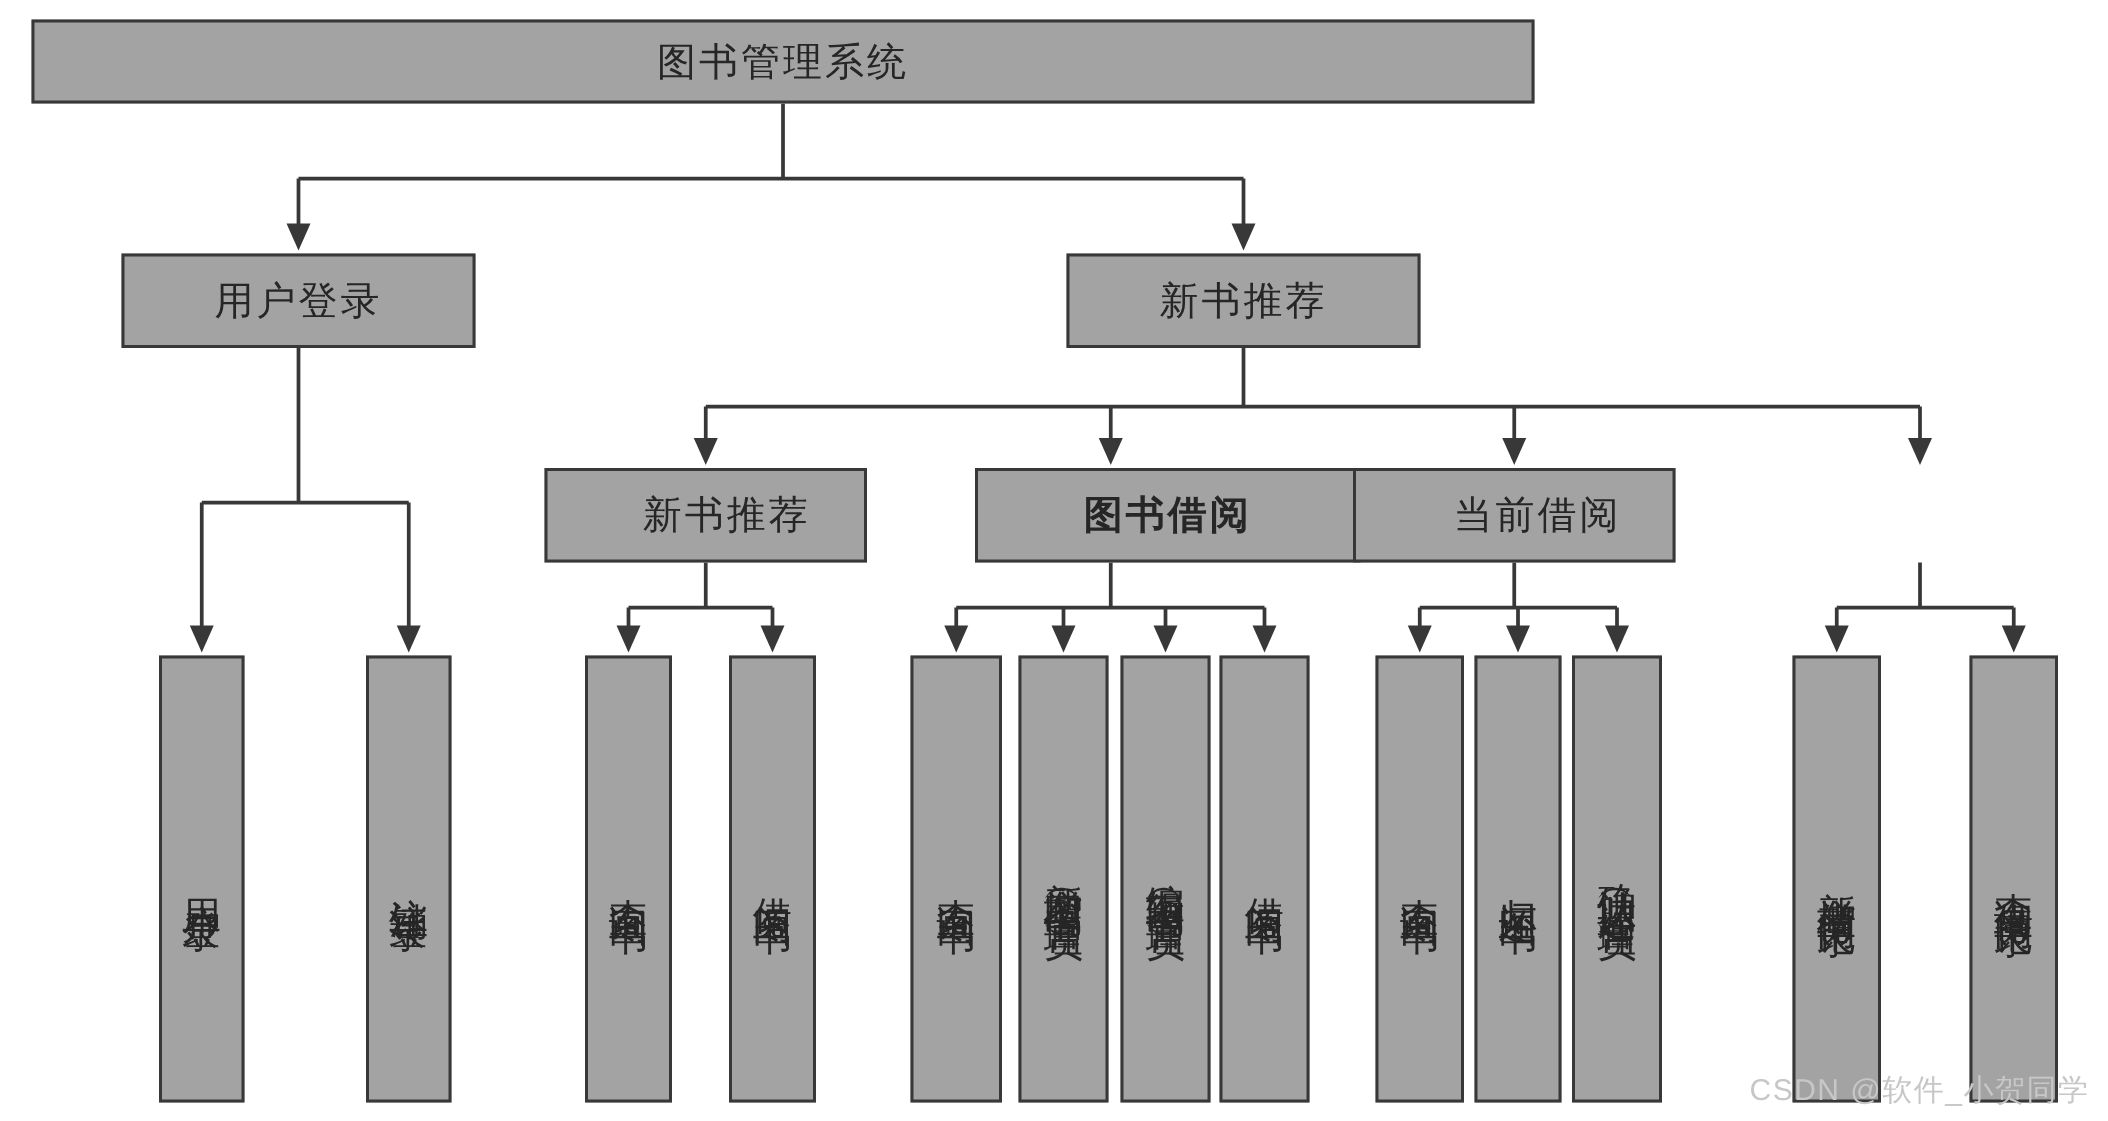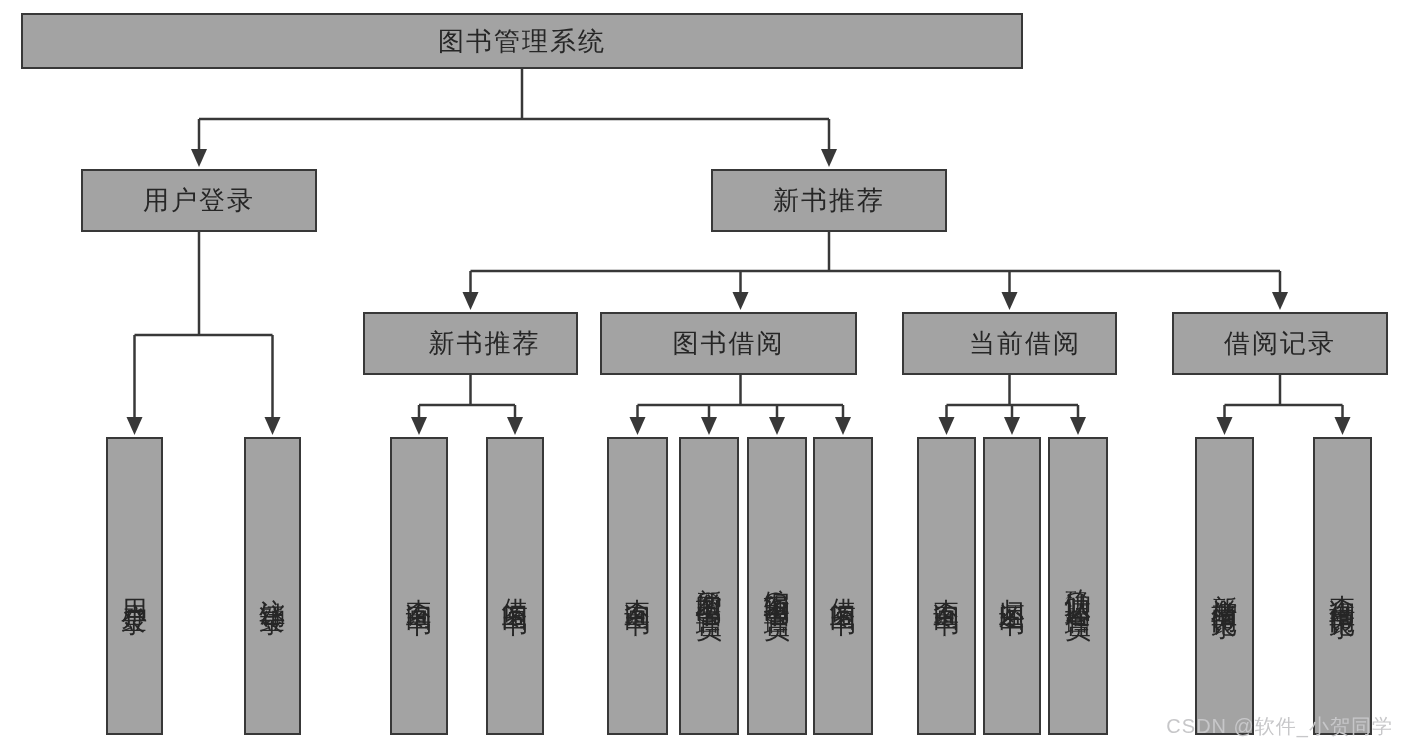--- a/index.html
+++ b/index.html
@@ -83,23 +83,22 @@
       <line x1="1342.5" y1="405" x2="1342.5" y2="421" stroke="#383838" stroke-width="2.5"></line>
       <polygon points="1334.5,417 1350.5,417 1342.5,435" fill="#383838"></polygon>
     </svg>
 
   <div class="box hbox" style="left:21px; top:13px; width:1002px; height:56px;">图书管理系统</div>
 
   <div class="box hbox" style="left:81px; top:169px; width:236px; height:63px;">用户登录</div>
   <div class="box hbox" style="left:711px; top:169px; width:236px; height:63px;">新书推荐</div>
 
   <div class="box hbox" style="left:363px; top:312px; width:215px; height:63px;padding-left:28px;">新书推荐</div>
-  <div class="box hbox" style="left:600px; top:312px; width:257px; height:63px;">图书借阅</div>
+  <div class="box hbox" style="left:650px; top:312px; width:257px; height:63px;font-weight:bold;">图书借阅</div>
   <div class="box hbox" style="left:902px; top:312px; width:215px; height:63px;padding-left:31px;">当前借阅</div>
-  <div class="box hbox" style="left:1172px; top:312px; width:216px; height:63px;">借阅记录</div>
 
   <div class="box vbox" style="left:106px; top:437px; width:57px; height:298px;">
     <span class="vtext">用户登录</span>
   </div>
   <div class="box vbox" style="left:244px; top:437px; width:57px; height:298px;">
     <span class="vtext">注销登录</span>
   </div>
 
   <div class="box vbox" style="left:390px; top:437px; width:58px; height:298px;">
     <span class="vtext">查询图书</span>

